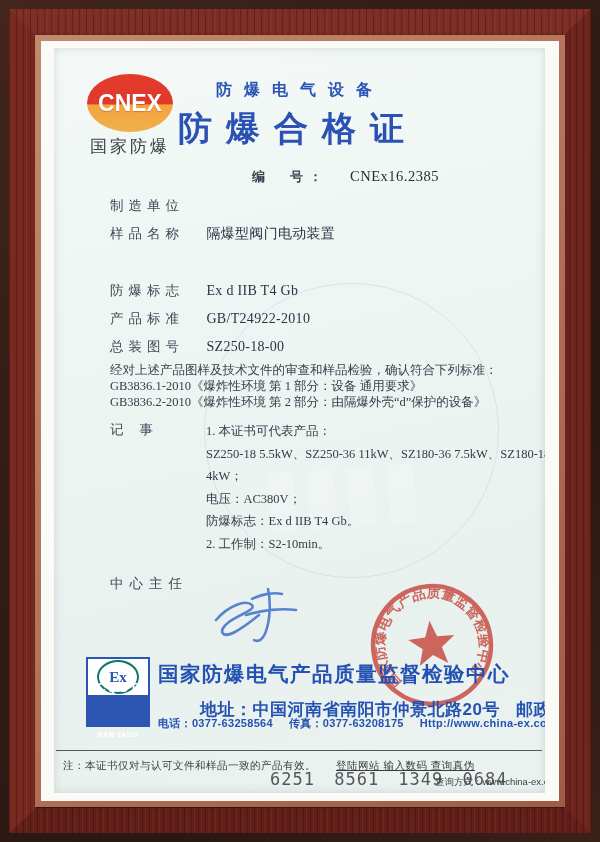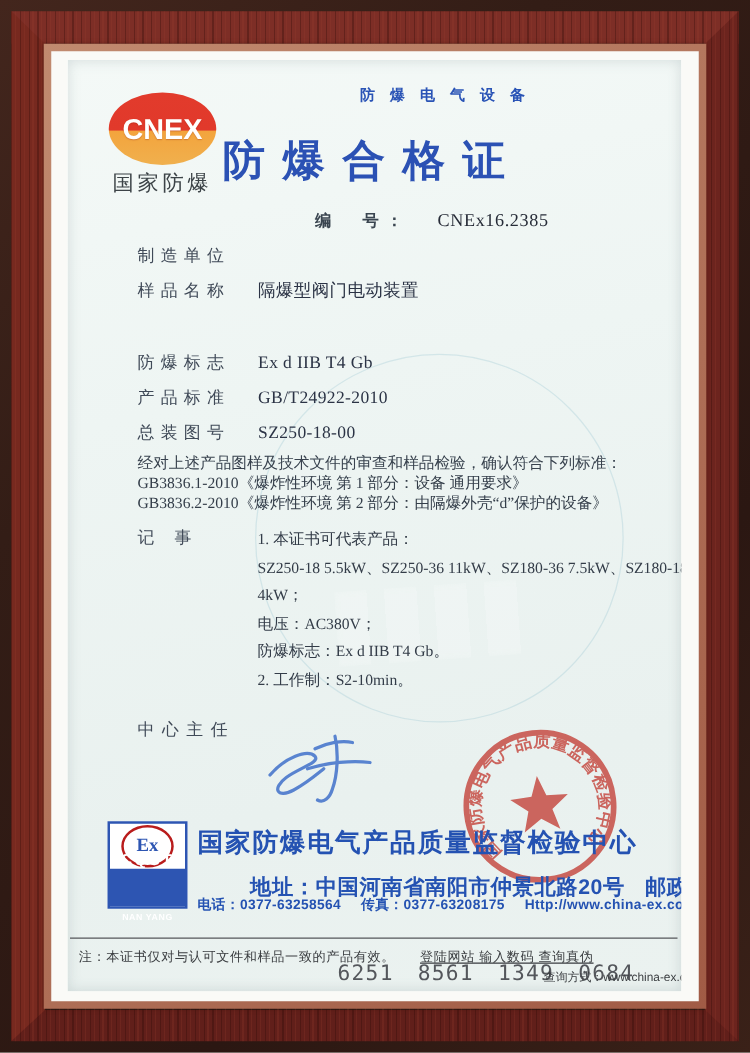--- a/index.html
+++ b/index.html
@@ -72,22 +72,22 @@
     color: #ffffff; font-weight: bold; font-size: 23px; letter-spacing: 0px;
     font-family: "Liberation Sans", sans-serif;
     text-shadow: 0 1px 1px rgba(150,40,20,0.35);
   }
   .cnex-caption {
     position: absolute; left: 26px; top: 87px; width: 100px; text-align: center;
     font-size: 17px; letter-spacing: 3px; color: #3c4347; font-weight: 500;
   }
   
   .header-sub {
-    position: absolute; left: 150px; top: 20px; width: 300px; text-align: center;
-    font-size: 12px; font-weight: bold; letter-spacing: 12px; text-indent: 12px;
+    position: absolute; left: 150px; top: 32px; width: 300px; 
+    font-size: 16px; font-weight: bold; letter-spacing: 12px; text-indent: 12px;
     color: #2a54b6;
   }
   .header-title {
     position: absolute; left: 110px; top: 58px; width: 370px; text-align: left;
     font-size: 34px; font-weight: bold; letter-spacing: 14px; text-indent: 14px;
     color: #2b51b4;
   }
   .cert-no {
     position: absolute; left: 198px; top: 120px;
     display: flex; align-items: baseline; justify-content: flex-end;
@@ -137,21 +137,21 @@
   
   .stamp-svg { position: absolute; left: 312px; top: 531px; opacity: 0.8; transform: rotate(-6deg); }
   
   .ex-badge {
     position: absolute; left: 32px; top: 609px; width: 64px; height: 70px;
     border: 2px solid #2d55b2; background: #ffffff;
     display: flex; flex-direction: column;
   }
   .ex-badge-top { flex: 1; display: flex; align-items: center; justify-content: center; }
   .ex-circle {
-    width: 42px; height: 34px; border: 2px solid #b91c1c; border-radius: 50%;
+    width: 42px; height: 34px; border: 2px solid #0f766e; border-radius: 50%;
     display: flex; align-items: center; justify-content: center;
   }
   .ex-circle span {
     color: #2d55b2; font-weight: bold; font-size: 15px;
     font-family: "Liberation Serif", "DejaVu Serif", serif;
   }
   .ex-badge-bottom {
     height: 30px; background: #2d55b2; color: #fff; text-align: center;
     display: flex; flex-direction: column; justify-content: center; line-height: 1.1; gap: 35px;
   }

